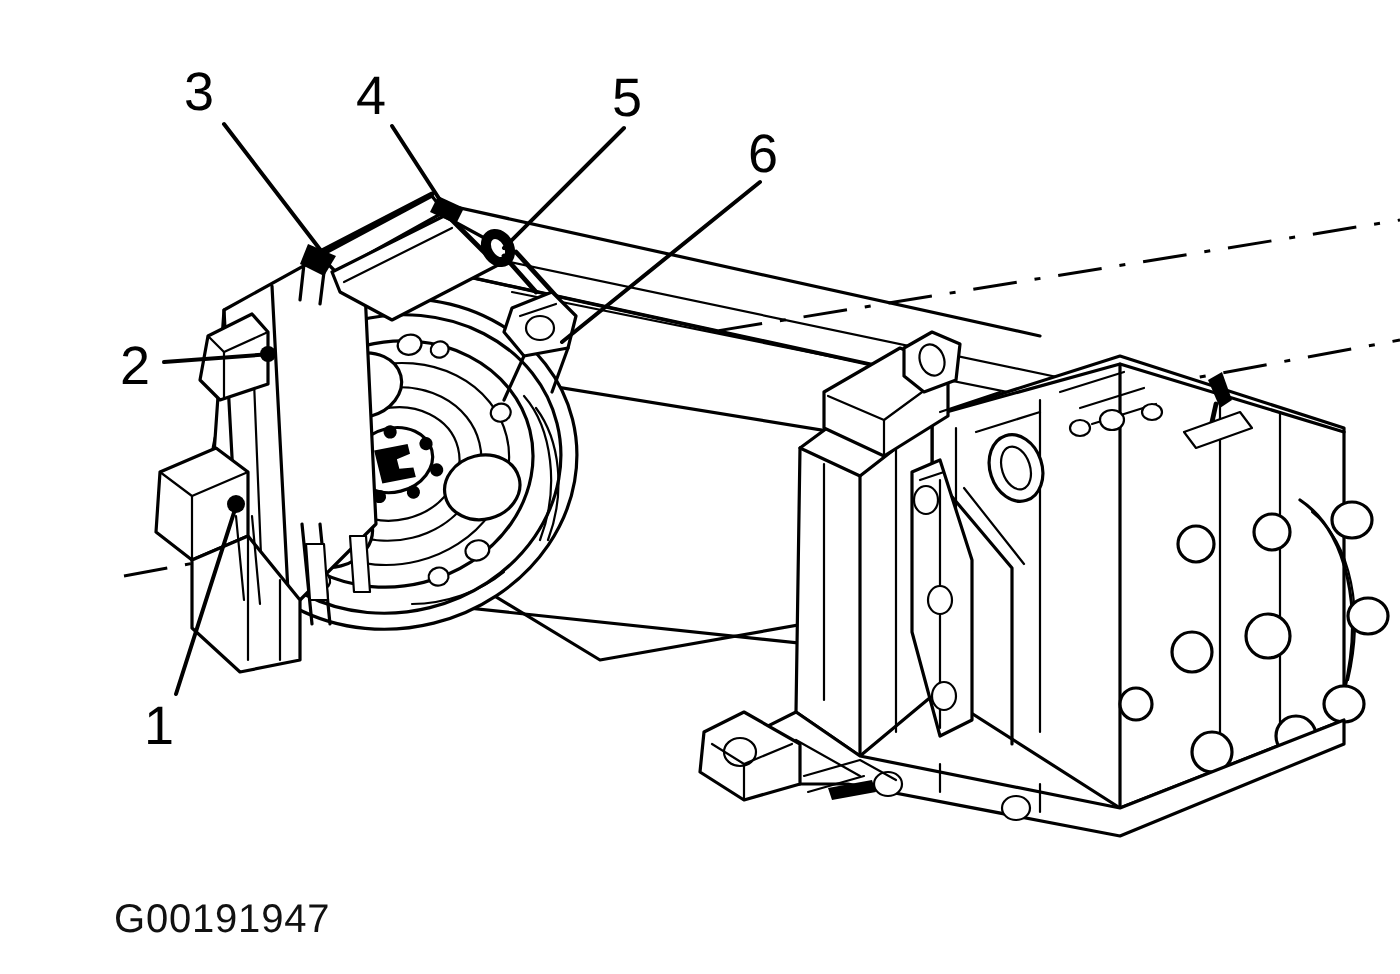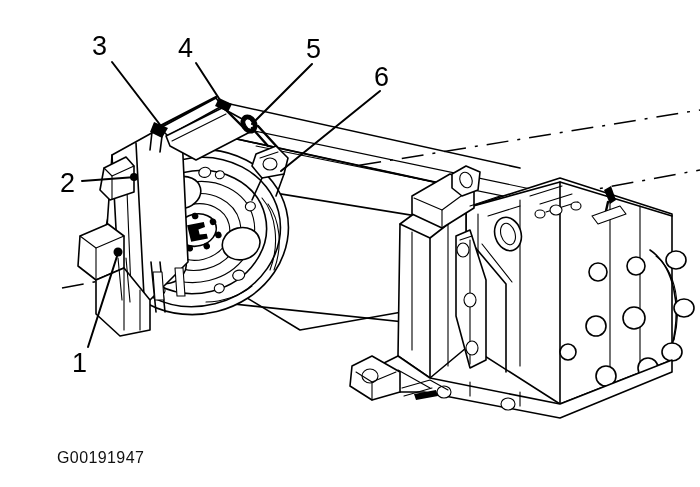--- a/index.html
+++ b/index.html
@@ -46,21 +46,21 @@
     line-height: 1;
     color: #000;
     white-space: nowrap;
     user-select: none;
   }
   #caption {
     position: absolute;
     left: 57px;
     top: 449px;
     font-family: "Liberation Sans", sans-serif;
-    font-size: 16px;
+    font-size: 20px;
     letter-spacing: 0.4px;
     color: #111;
     white-space: nowrap;
   }
 </style>
 </head>
 <body>
 
 <div id="figure-root">
 

